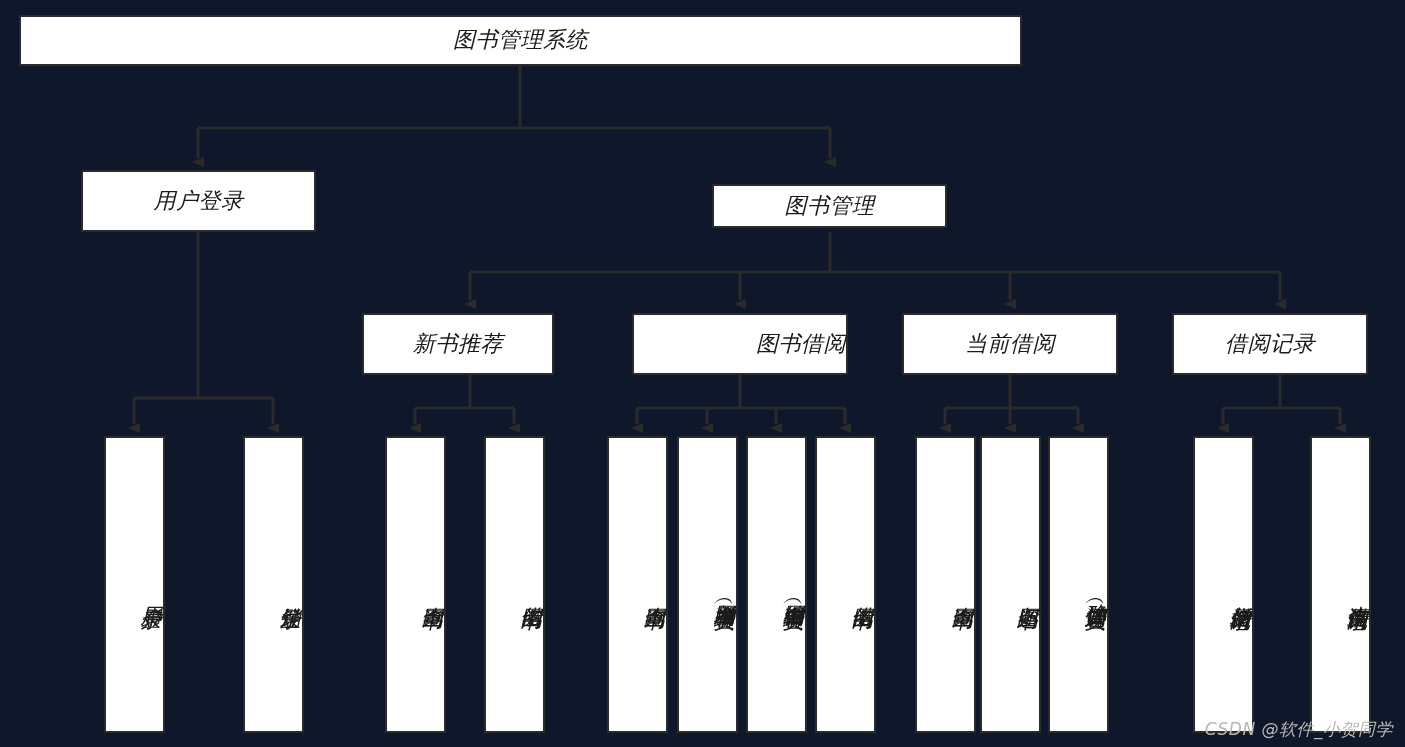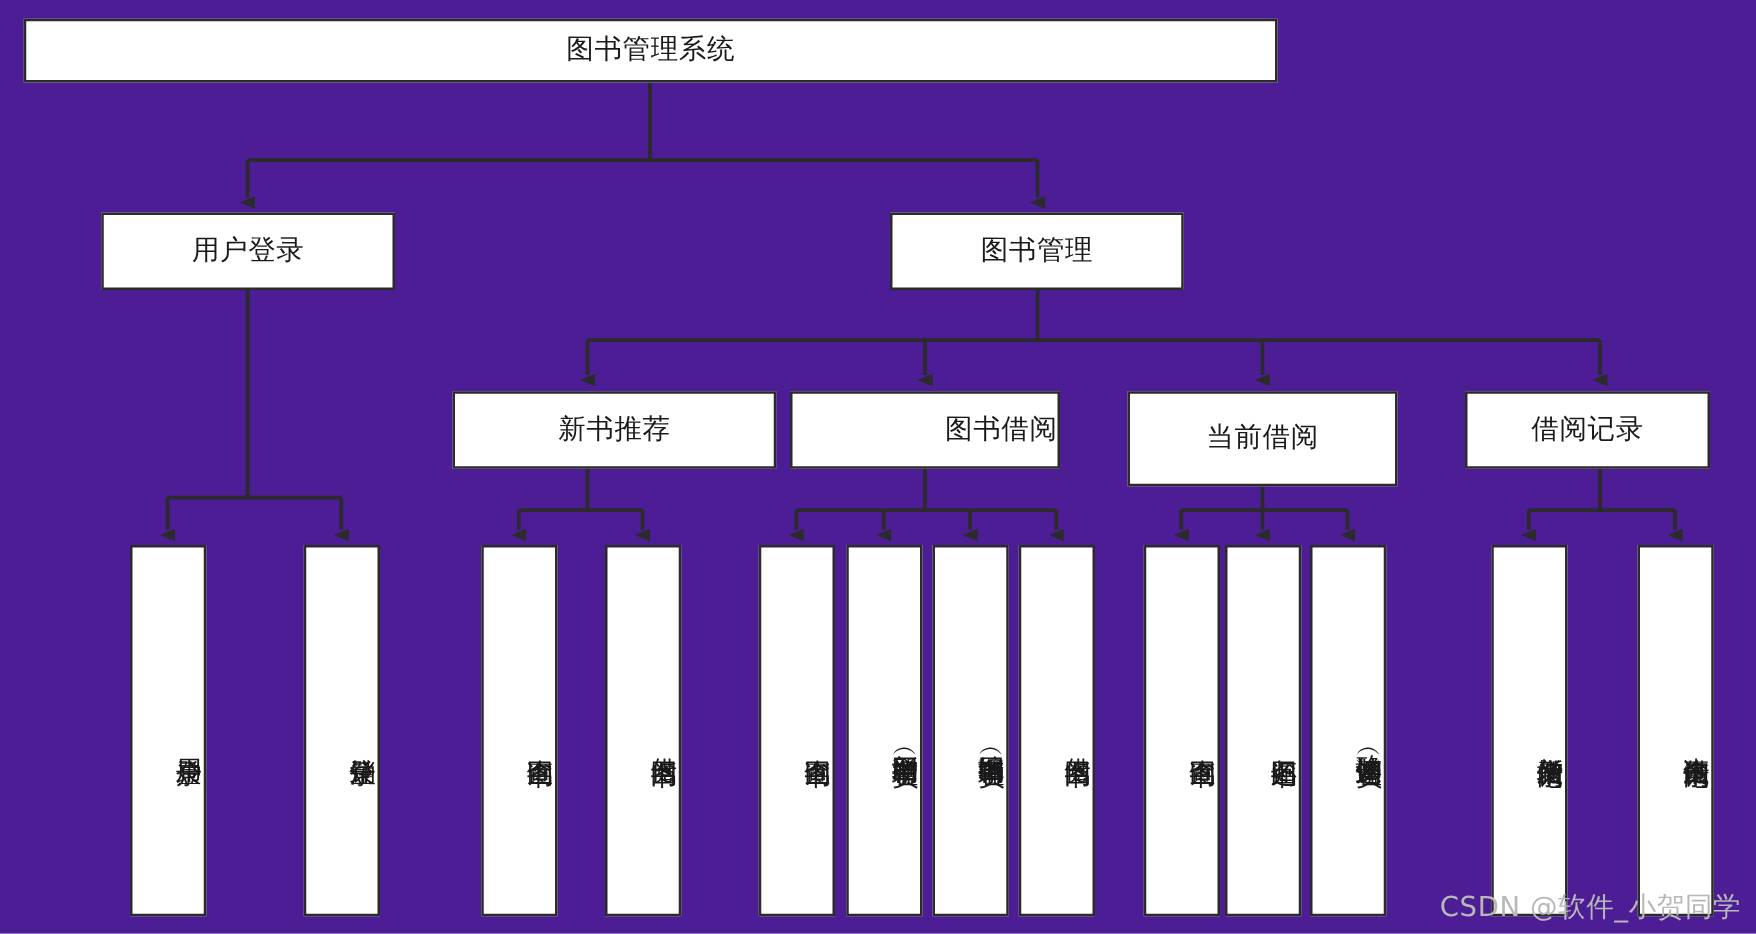--- a/index.html
+++ b/index.html
@@ -8,22 +8,23 @@
     padding: 0;
     background: #ffffff;
   }
   body {
     font-family: "DejaVu Sans", "Liberation Sans", sans-serif;
   }
   #diagram-root {
     position: relative;
     width: 1405px;
     height: 747px;
-    background: #4c1d95;
+    background: #0f172a;
     overflow: hidden;
+    font-style: italic;
   }
   #diagram-svg {
     position: absolute;
     left: 0;
     top: 0;
     width: 1405px;
     height: 747px;
   }
   .node {
     position: absolute;
@@ -54,21 +55,21 @@
   }
   .node-v > .vlabel {
     writing-mode: vertical-rl;
     text-orientation: upright;
     display: block;
   }
   .watermark {
     position: absolute;
     right: 12px;
     bottom: 6px;
-    font-size: 22px;
+    font-size: 17px;
     color: #b8b8b8;
     white-space: nowrap;
     z-index: 5;
     letter-spacing: 0.5px;
   }
 </style>
 </head>
 <body>
 
 <div id="diagram-root">
@@ -124,31 +125,31 @@
     </g>
   </svg>
 
   <div class="node node-h" style="left:19px; top:15px; width:1003px; height:51px;">
     <span>图书管理系统</span>
   </div>
 
   <div class="node node-h" style="left:81px; top:170px; width:235px; height:62px;">
     <span>用户登录</span>
   </div>
-  <div class="node node-h" style="left:712px; top:170px; width:235px; height:62px;">
+  <div class="node node-h" style="left:712px; top:184px; width:235px; height:44px;">
     <span>图书管理</span>
   </div>
 
-  <div class="node node-h" style="left:362px; top:313px; width:259px; height:62px;">
+  <div class="node node-h" style="left:362px; top:313px; width:192px; height:62px;">
     <span>新书推荐</span>
   </div>
   <div class="node node-h" style="left:632px; top:313px; width:216px; height:62px;justify-content:flex-end;">
     <span>图书借阅</span>
   </div>
-  <div class="node node-h" style="left:902px; top:313px; width:216px; height:76px;">
+  <div class="node node-h" style="left:902px; top:313px; width:216px; height:62px;">
     <span>当前借阅</span>
   </div>
   <div class="node node-h" style="left:1172px; top:313px; width:196px; height:62px;">
     <span>借阅记录</span>
   </div>
 
   <div class="node node-v" style="left:104px; top:436px; width:61px; height:297px;">
     <span class="vlabel">用户登录</span>
   </div>
   <div class="node node-v" style="left:243px; top:436px; width:61px; height:297px;">

